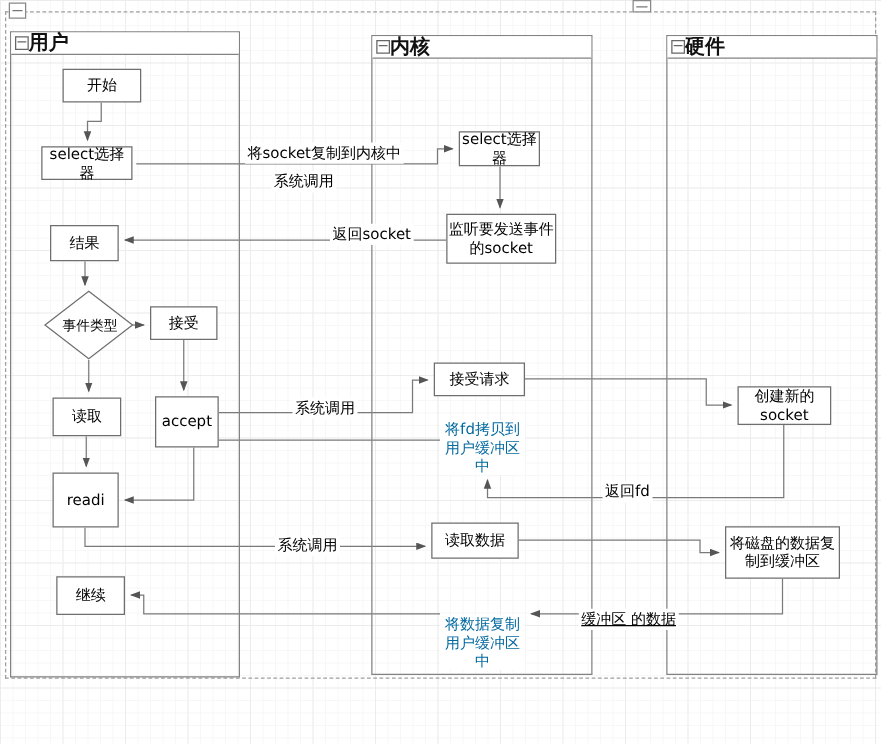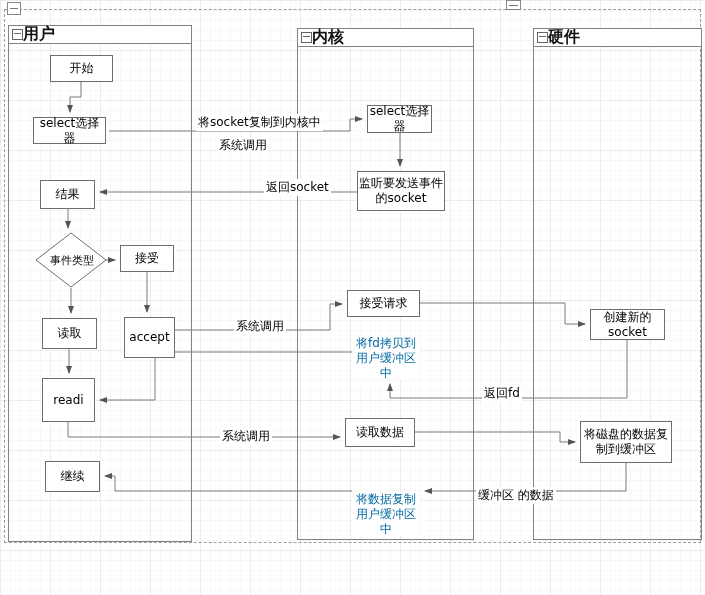--- a/index.html
+++ b/index.html
@@ -108,15 +108,15 @@
 
   <div class="node" style="left:590px;top:309px;width:75px;height:31px;">创建新的socket</div>
   <div class="node" style="left:580px;top:421px;width:92px;height:42px;">将磁盘的数据复制到缓冲区</div>
 
   <div class="edge-label" style="left:196px;top:114px;">将socket复制到内核中</div>
   <div class="edge-label" style="left:217px;top:137px;">系统调用</div>
   <div class="edge-label" style="left:234px;top:179px;margin-left:30px;">返回socket</div>
   <div class="edge-label" style="left:234px;top:318px;">系统调用</div>
   <div class="edge-label" style="left:482px;top:385px;">返回fd</div>
   <div class="edge-label" style="left:220px;top:428px;">系统调用</div>
-  <div class="edge-label" style="left:476px;top:487px;">缓冲区 的数据</div>
+  <div class="edge-label" style="left:463px;top:487px;text-decoration:underline;">缓冲区 的数据</div>
 
 </div>
 
 </body></html>

